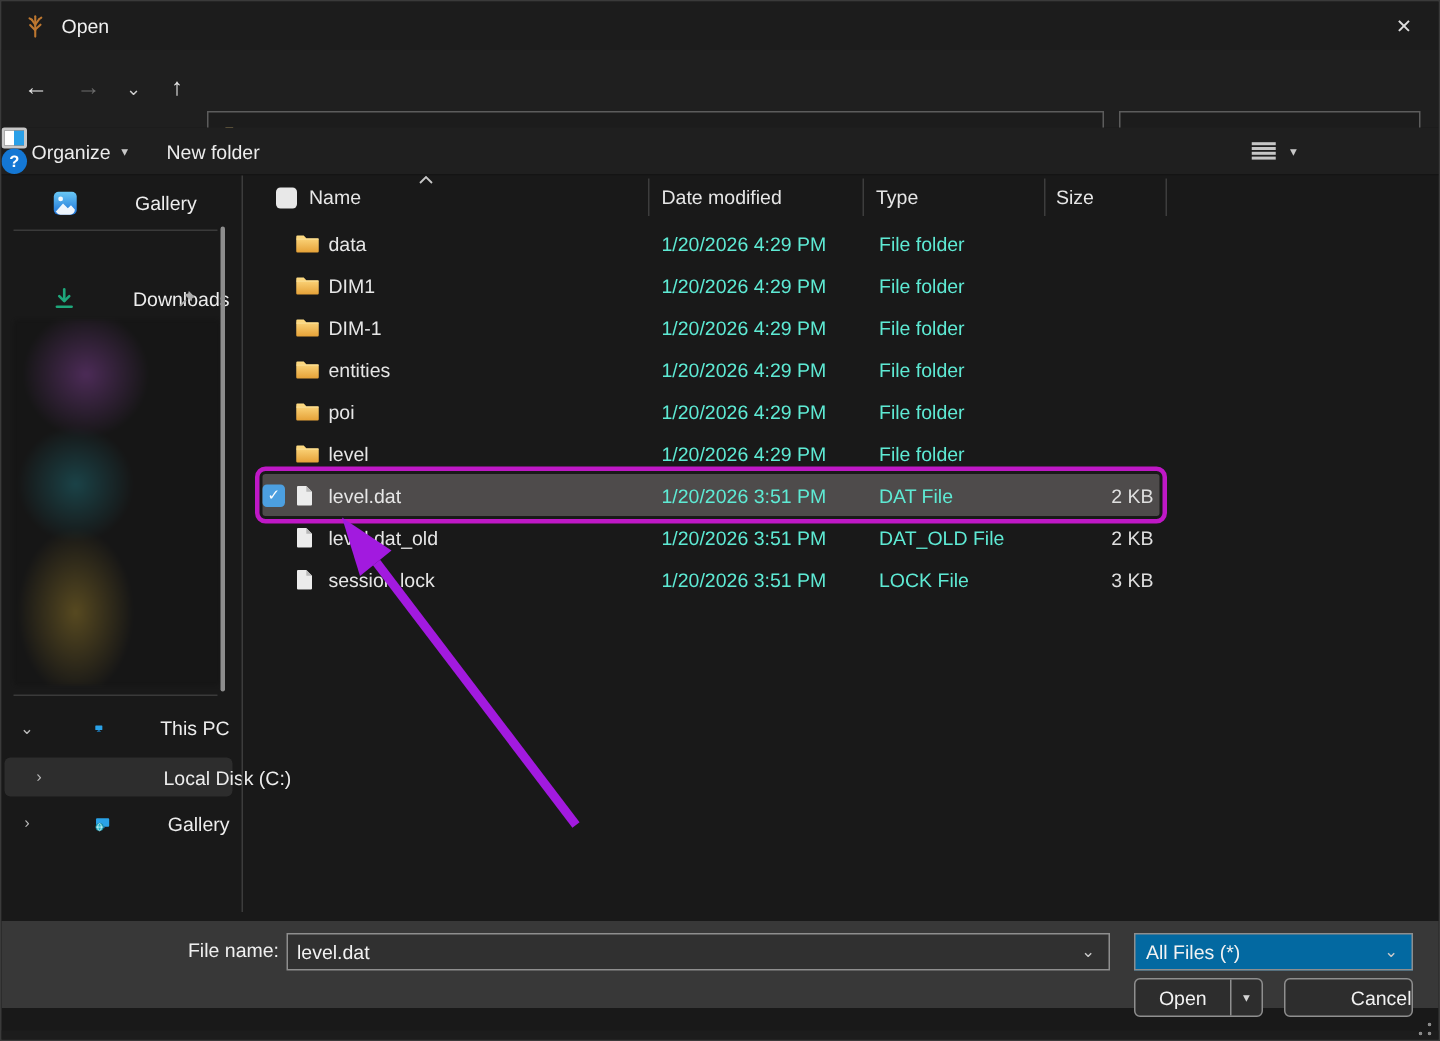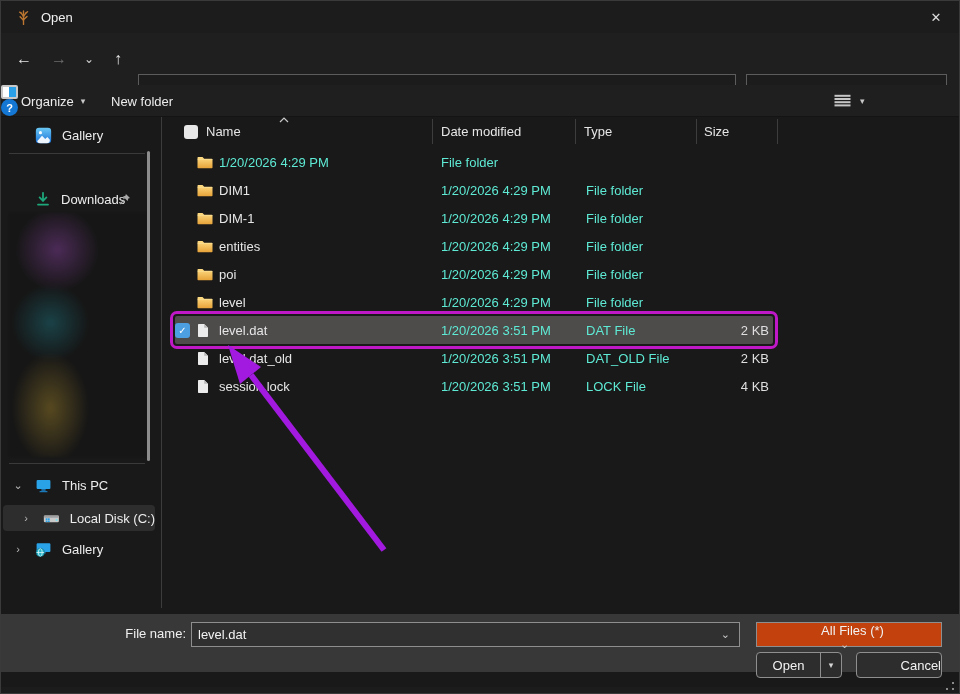--- a/index.html
+++ b/index.html
@@ -47,21 +47,21 @@
   .cmd-view .caret{font-size:9px;color:#C8C8C8;margin-left:9px;}
   .cmd-preview{left:892px;top:9px;width:17px;height:14px;border:2px solid #C8C8C8;border-radius:2px;background:linear-gradient(to right,#FFF 0 50%,#2AA0E8 50% 100%);}
   .cmd-help{left:923px;top:8px;width:17px;height:17px;border-radius:50%;background:var(--help-blue);color:#FFF;font-size:11px;font-weight:bold;display:flex;align-items:center;justify-content:center;}
 
   
   .main{position:absolute;left:0;top:116px;width:960px;height:497px;background:#191919;}
   .divider-v{position:absolute;left:160px;top:0;width:1px;height:491px;background:#3C3C3C;}
 
   
   .sidebar{position:absolute;left:0;top:0;width:160px;height:497px;}
-  .side-item{position:absolute;left:0;width:152px;height:24px;display:flex;align-items:center;font-size:13px;color:#EDEDED;border-radius:4px;}
+  .side-item{position:absolute;left:0;width:152px;height:24px;display:flex;align-items:center;font-size:13px;color:#EDEDED;border-radius:4px;gap:28px;}
   .side-item .lbl{margin-left:10px;white-space:nowrap;}
   .side-sep{position:absolute;left:8px;width:136px;height:1px;background:#3A3A3A;}
   .side-chev{width:14px;text-align:center;font-size:11px;color:#B9B9B9;flex:0 0 auto;}
   .pin{position:absolute;right:22px;}
   .thumbs{position:absolute;left:8px;top:96px;width:138px;height:244px;border-radius:3px;background:
       radial-gradient(60px 60px at 35% 15%, rgba(120,60,140,.55), transparent 70%),
       radial-gradient(55px 55px at 30% 45%, rgba(30,110,120,.5), transparent 70%),
       radial-gradient(55px 80px at 30% 80%, rgba(140,115,40,.55), transparent 70%),
       #161616;
     filter:blur(1px);}
@@ -89,21 +89,21 @@
 
   
   .annotation-svg{position:absolute;left:0;top:0;width:960px;height:694px;pointer-events:none;z-index:60;}
 
   
   .footer{position:absolute;left:0;top:613px;width:960px;height:58px;background:#383838;}
   .fn-label{position:absolute;left:90px;top:12px;width:95px;text-align:right;font-size:13px;color:#F0F0F0;}
   .fn-input-wrap{position:absolute;left:190px;top:8px;width:549px;height:25px;border:1px solid #8E8E8E;background:#303030;display:flex;align-items:center;}
   .fn-input-wrap input{flex:1;background:transparent;border:none;outline:none;color:#F2F2F2;font-size:13px;padding:0 4px 0 6px;font-family:"Liberation Sans",sans-serif;}
   .fn-chevron{color:#C9C9C9;font-size:11px;padding-right:9px;}
-  .ft-select{position:absolute;left:755px;top:8px;width:186px;height:25px;border:1px solid #8E8E8E;background:#c2410c;display:flex;align-items:center;font-size:13px;color:#F2F2F2;flex-direction:column;}
+  .ft-select{position:absolute;left:755px;top:8px;width:186px;height:25px;border:1px solid #8E8E8E;background:#0369a1;display:flex;align-items:center;font-size:13px;color:#F2F2F2;}
   .ft-select .val{flex:1;padding-left:7px;}
   .ft-select .chev{color:#C9C9C9;font-size:11px;padding-right:9px;}
   .btn{position:absolute;top:38px;height:26px;border:1px solid #8F8F8F;border-radius:4px;background:#2D2D2D;color:#F2F2F2;font-size:13px;display:flex;align-items:center;}
   .btn-open{left:755px;width:86px;}
   .btn-open .main-part{flex:1;text-align:center;}
   .btn-open .split-div{width:1px;height:24px;background:#8F8F8F;}
   .btn-open .split-caret{width:20px;text-align:center;font-size:9px;color:#D5D5D5;}
   .btn-cancel{left:855px;width:86px;justify-content:flex-end;}
   .bottom-strip{position:absolute;left:0;top:686px;width:960px;height:8px;background:#1C1C1C;}
   .resize-grip{position:absolute;right:4px;bottom:2px;width:10px;height:10px;
@@ -296,20 +296,21 @@
       <div class="rows" id="rows">
   <div class="row">
     <span class="row-checkbox" style="visibility: hidden;">✓</span>
     <span class="icon-cell">
       <svg class="icon-folder" width="16" height="13" viewBox="0 0 16 13">
         <path d="M0.5 1.8 a0.8 0.8 0 0 1 0.8 -0.8 h4.2 l1.7 1.8 h7.5 a0.8 0.8 0 0 1 0.8 0.8 v7.9 a0.8 0.8 0 0 1 -0.8 0.8 h-13.4 a0.8 0.8 0 0 1 -0.8 -0.8 z" fill="url(#gradFolder)"></path>
         <path d="M0.5 3.4 h15" stroke="#FBE7A9" stroke-width="0.7" opacity="0.7"></path>
       </svg>
 
     </span>
+    <span class="cell-name">data</span>
     <span class="cell-date">1/20/2026 4:29 PM</span>
     <span class="cell-type">File folder</span>
     <span class="cell-size"></span>
   </div>
 
   <div class="row">
     <span class="row-checkbox" style="visibility: hidden;">✓</span>
     <span class="icon-cell">
       <svg class="icon-folder" width="16" height="13" viewBox="0 0 16 13">
         <path d="M0.5 1.8 a0.8 0.8 0 0 1 0.8 -0.8 h4.2 l1.7 1.8 h7.5 a0.8 0.8 0 0 1 0.8 0.8 v7.9 a0.8 0.8 0 0 1 -0.8 0.8 h-13.4 a0.8 0.8 0 0 1 -0.8 -0.8 z" fill="url(#gradFolder)"></path>
@@ -418,21 +419,21 @@
     <span class="icon-cell">
 
       <svg class="icon-file" width="12" height="15" viewBox="0 0 12 14">
         <path d="M1 1.2 a0.7 0.7 0 0 1 0.7 -0.7 h5.5 L11 4.3 V12.8 a0.7 0.7 0 0 1 -0.7 0.7 H1.7 A0.7 0.7 0 0 1 1 12.8 Z" fill="#ECECEC"></path>
         <path d="M7.2 0.5 V4.3 H11 Z" fill="#B9B9B9"></path>
       </svg>
     </span>
     <span class="cell-name">session.lock</span>
     <span class="cell-date">1/20/2026 3:51 PM</span>
     <span class="cell-type">LOCK File</span>
-    <span class="cell-size">4 KB</span>
+    <span class="cell-size">3 KB</span>
   </div>
 </div>
     </section>
   </div>
 
   <svg class="annotation-svg" viewBox="0 0 960 694">
     <line x1="383" y1="549" x2="250" y2="374" stroke="var(--annotation-arrow)" stroke-width="6"></line>
     <polygon points="227,344 260,366 239,383" fill="var(--annotation-arrow)"></polygon>
   </svg>
 

